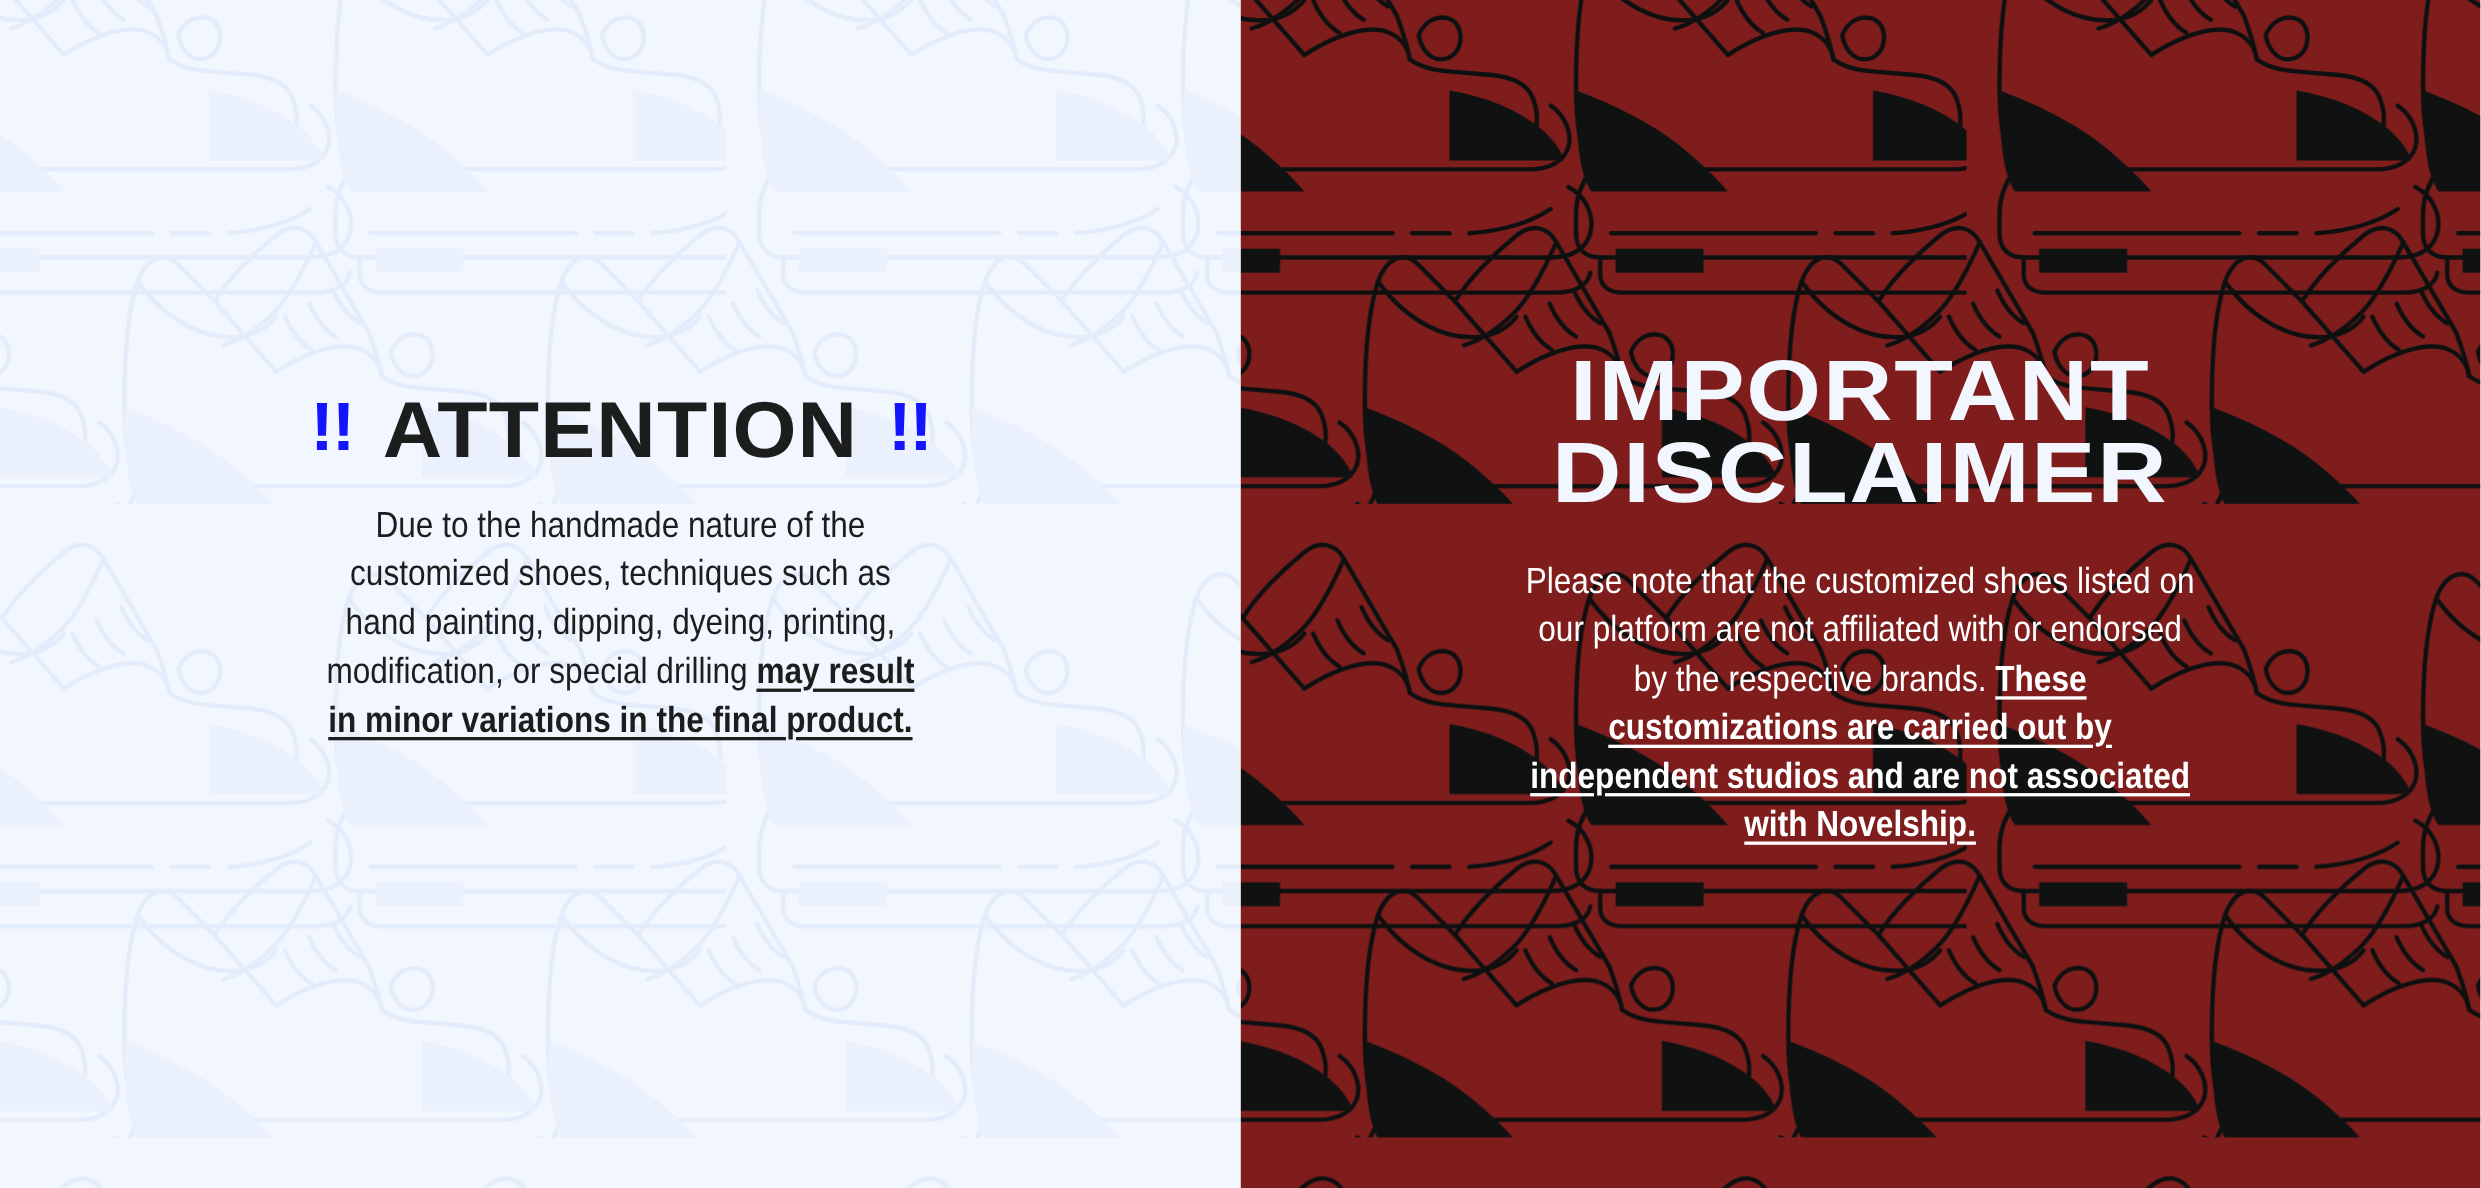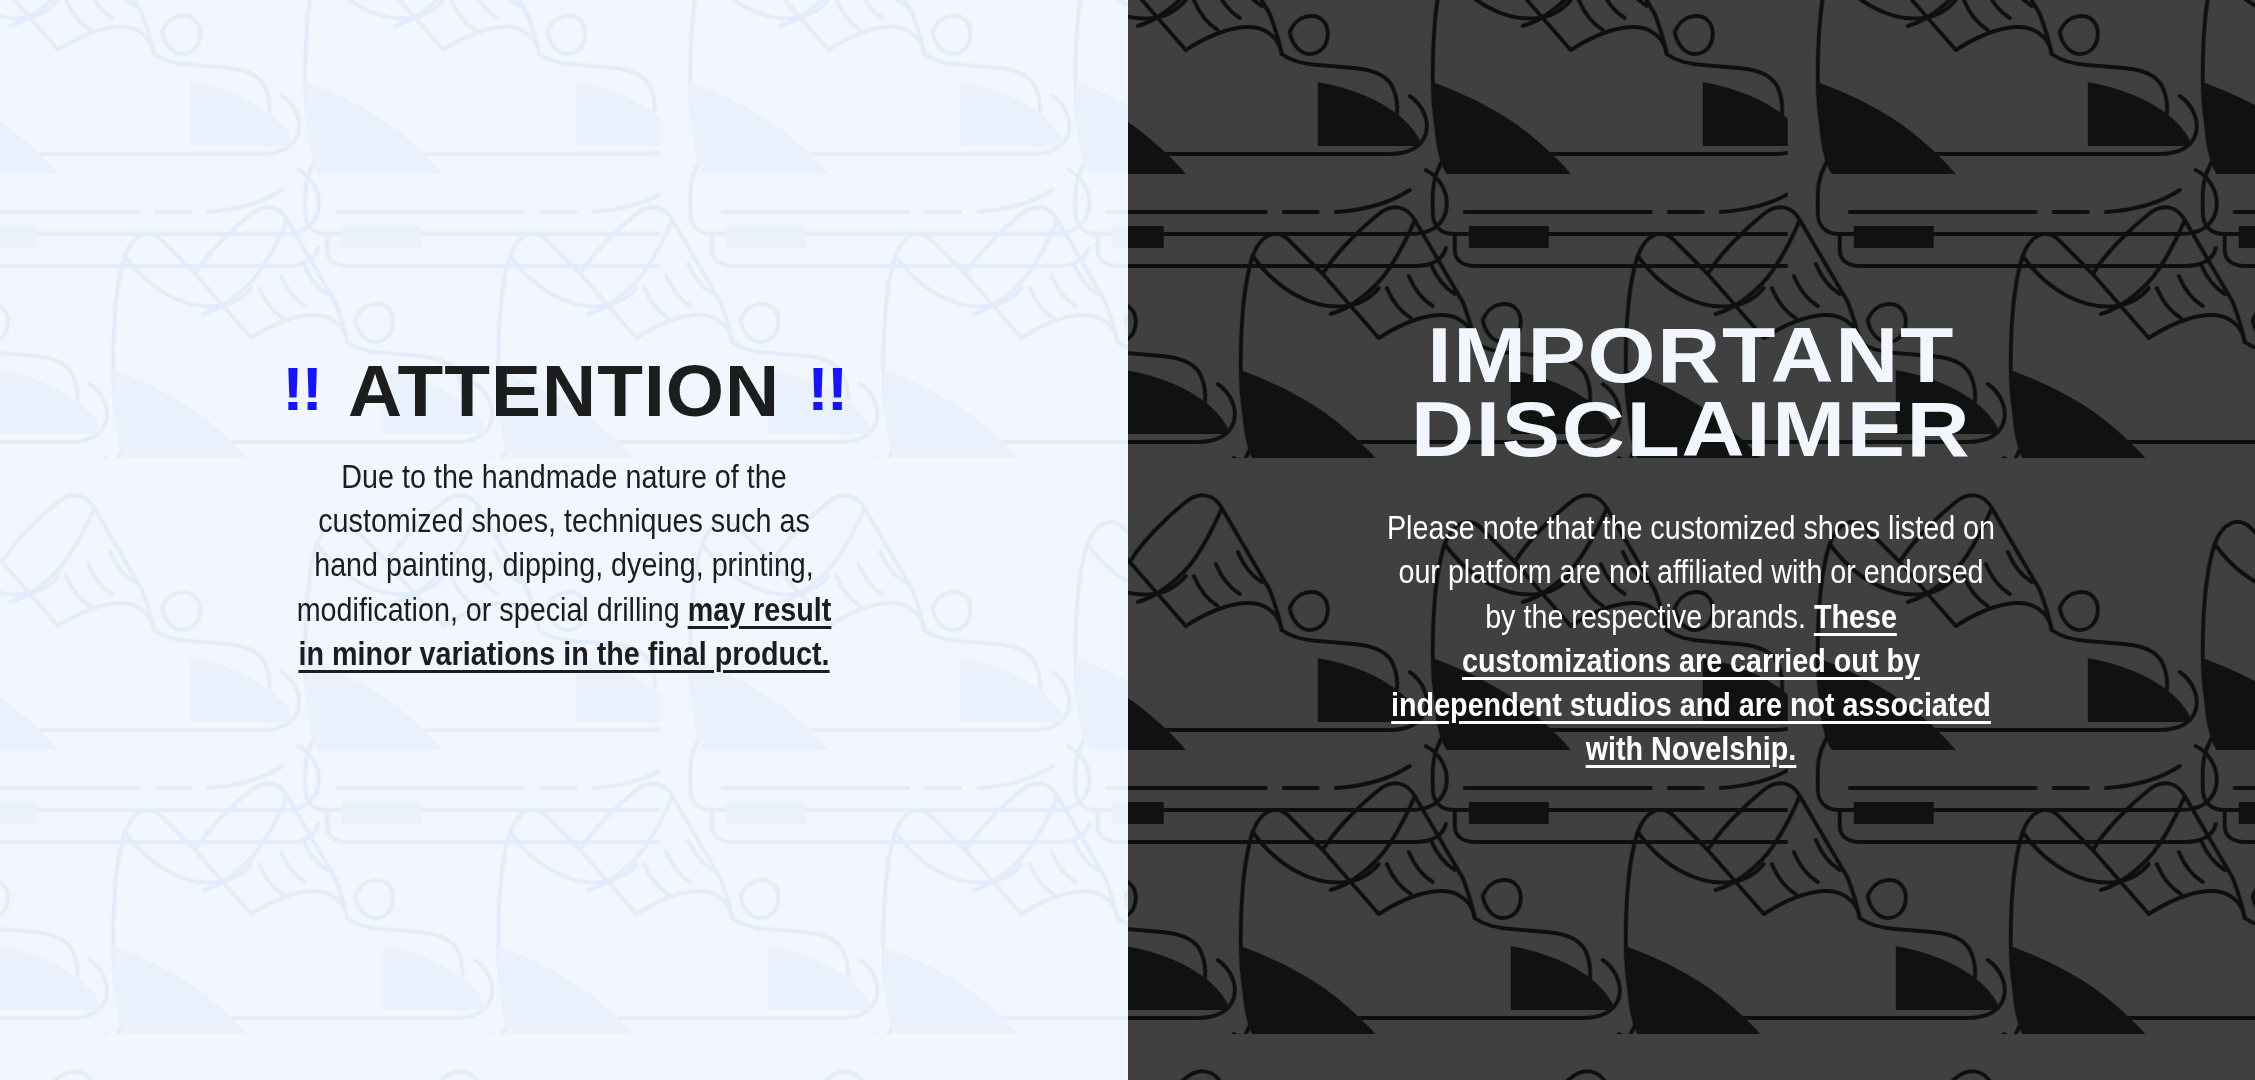--- a/index.html
+++ b/index.html
@@ -26,21 +26,21 @@
     position: relative;
     width: 50%;
     height: 100%;
     overflow: hidden;
     display: flex;
     align-items: flex-start;
     justify-content: center;
   }
 
   .panel-left  { background: #f2f6fe; }
-  .panel-right { background: #404040; }
+  .panel-right { background: #7f1d1d; }
 
   
   .pattern {
     position: absolute;
     inset: 0;
     pointer-events: none;
     z-index: 0;
   }
   .pattern svg { display: block; width: 100%; height: 100%; }
 

